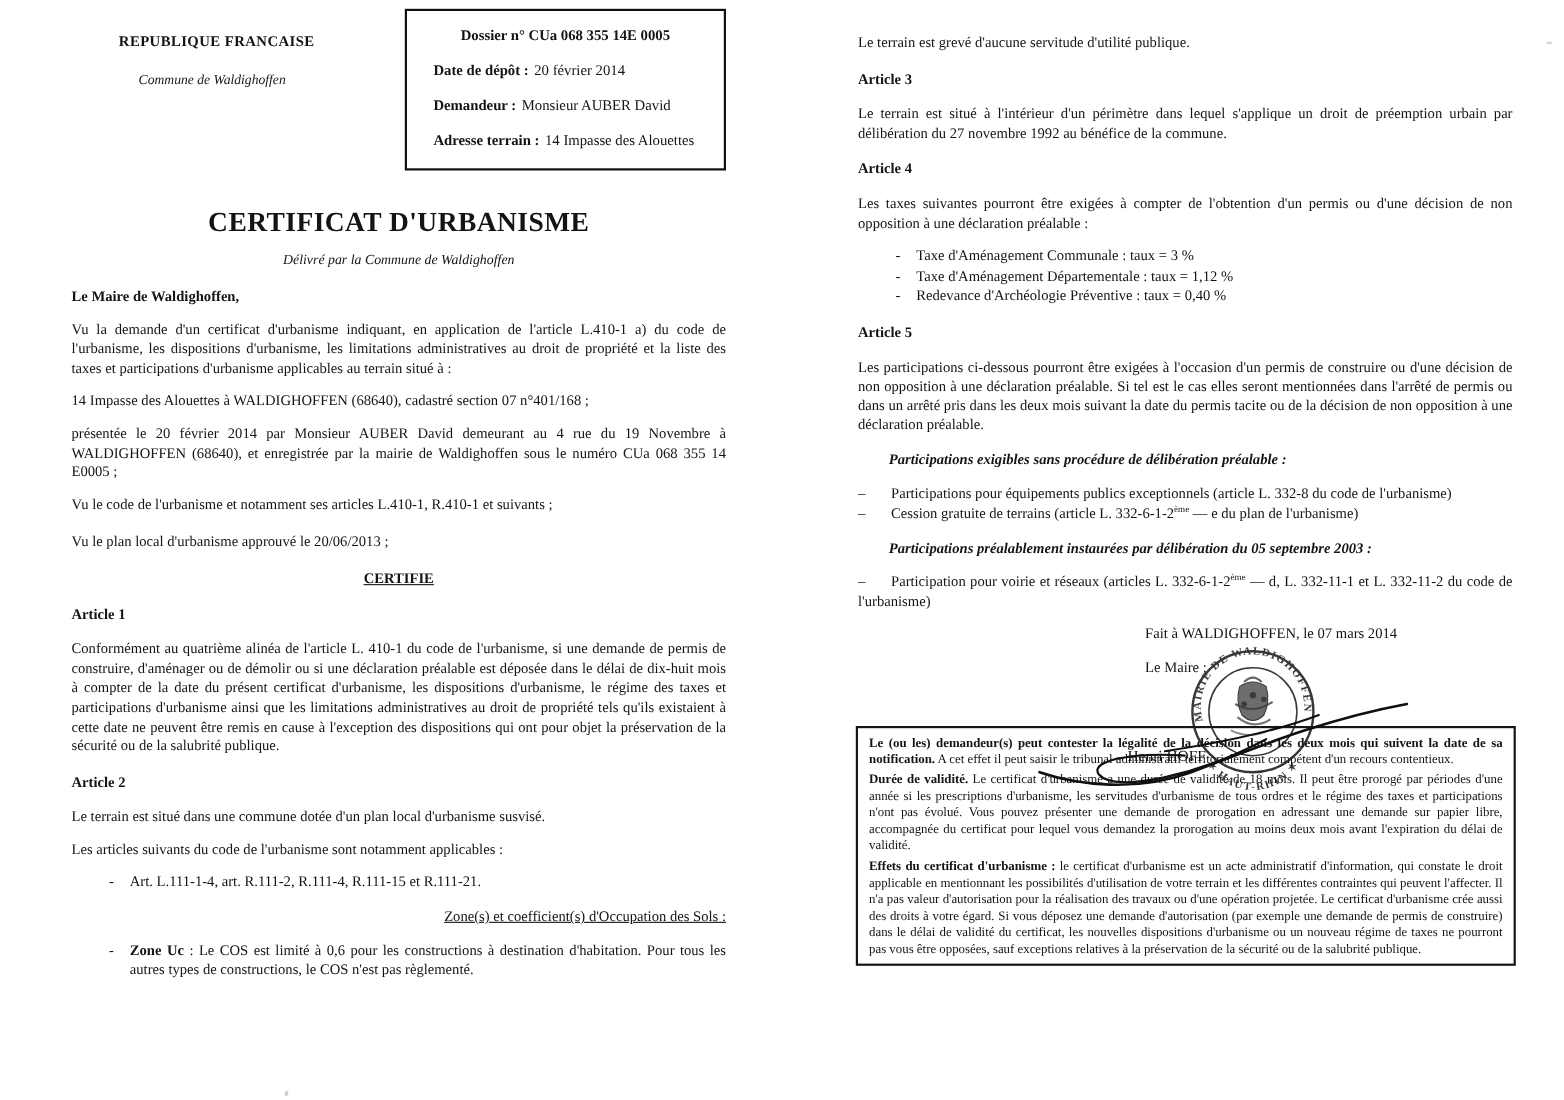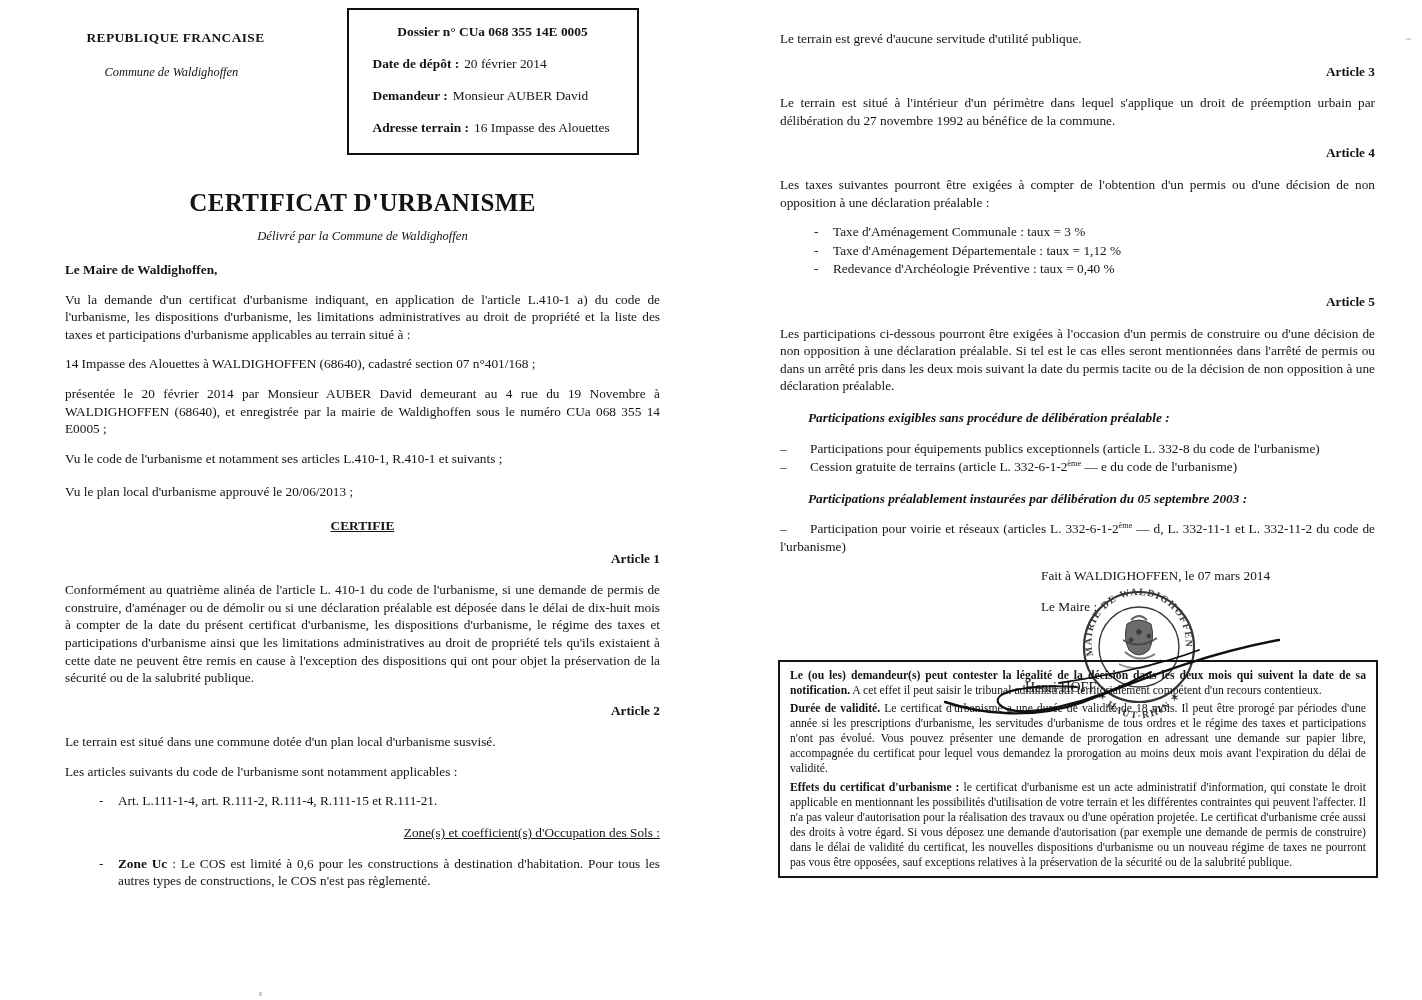--- a/index.html
+++ b/index.html
@@ -8,34 +8,34 @@
     font-family:"Liberation Serif","DejaVu Serif",serif;font-size:13.3px;
   }
   .sheet{display:flex;width:1422px;height:1000px;position:relative;}
   .page{box-sizing:border-box;}
   .page-left{width:711px;padding:8px 51px 0 65px;}
   .page-right{width:711px;padding:30px 47px 0 69px;position:relative;}
   p{margin:0 0 12px;line-height:17.6px;text-align:justify;}
   .b{font-weight:bold;}
 
   
-  .header-row{display:flex;justify-content:center;align-items:flex-start;}
+  .header-row{display:flex;justify-content:flex-end;align-items:flex-start;}
   .rep-block{margin-top:22px;width:260px;}
   .rep-title{font-weight:bold;font-size:13.4px;letter-spacing:0.4px;}
   .commune{font-style:italic;font-size:12.4px;margin:19px 0 0 18px;}
   .dossier-box{border:2px solid #101010;width:292px;box-sizing:border-box;padding:13px 24px 2px;}
   .dossier-box .box-line{margin:0 0 15px;line-height:17px;font-size:13.4px;text-align:left;}
   .dossier-box .box-title{text-align:center;font-weight:bold;}
   .dossier-box .val{margin-left:5px;}
 
   .doc-title{font-size:25px;font-weight:bold;text-align:center;margin:34px 0 0;letter-spacing:0.4px;}
   .doc-subtitle{font-style:italic;font-size:12.6px;text-align:center;margin:12px 0 17px;}
   .salutation{font-weight:bold;margin-bottom:12px;text-align:left;}
   .certifie{font-weight:bold;text-decoration:underline;text-align:center;margin:16px 0 15px;}
-  .art{font-weight:bold;text-align:right;margin:15px 0 14px;}
+  .art{font-weight:bold;text-align:left;margin:15px 0 14px;}
 
   .li{position:relative;padding-left:53px;margin:0 0 12px;}
   .li .dash{position:absolute;left:34px;}
   .li-tight{margin-bottom:1px;}
   .li-tight-last{margin-bottom:12px;}
   .zones-h{text-decoration:underline;margin:14px 0 13px;text-align:right;}
 
   
   .ital-h{font-weight:bold;font-style:italic;margin:14px 0 13px;padding-left:28px;text-align:left;}
   .pdash{margin-bottom:1px;}
@@ -65,21 +65,21 @@
 
     <div class="header-row">
       <div class="rep-block">
         <div class="rep-title">REPUBLIQUE FRANCAISE</div>
         <div class="commune">Commune de Waldighoffen</div>
       </div>
       <div class="dossier-box">
         <div class="box-line box-title">Dossier n° CUa 068 355 14E 0005</div>
         <div class="box-line"><span class="b">Date de dépôt :</span><span class="val">20 février 2014</span></div>
         <div class="box-line"><span class="b">Demandeur :</span><span class="val">Monsieur AUBER David</span></div>
-        <div class="box-line"><span class="b">Adresse terrain :</span><span class="val">16 Impasse des Alouettes</span></div>
+        <div class="box-line"><span class="b">Adresse terrain :</span><span class="val">14 Impasse des Alouettes</span></div>
       </div>
     </div>
 
     <div class="doc-title">CERTIFICAT D'URBANISME</div>
     <div class="doc-subtitle">Délivré par la Commune de Waldighoffen</div>
 
     <p class="salutation">Le Maire de Waldighoffen,</p>
     <p>Vu la demande d'un certificat d'urbanisme indiquant, en application de l'article L.410-1 a) du code de l'urbanisme, les dispositions d'urbanisme, les limitations administratives au droit de propriété et la liste des taxes et participations d'urbanisme applicables au terrain situé à :</p>
     <p>14 Impasse des Alouettes à WALDIGHOFFEN (68640), cadastré section 07 n°401/168 ;</p>
     <p>présentée le 20 février 2014 par Monsieur AUBER David demeurant au 4 rue du 19 Novembre à WALDIGHOFFEN (68640), et enregistrée par la mairie de Waldighoffen sous le numéro CUa 068 355 14 E0005 ;</p>
@@ -111,21 +111,21 @@
 
     <p class="li li-tight"><span class="dash">-</span><span>Taxe d'Aménagement Communale : taux = 3 %</span></p>
     <p class="li li-tight"><span class="dash">-</span><span>Taxe d'Aménagement Départementale : taux = 1,12 %</span></p>
     <p class="li li-tight-last"><span class="dash">-</span><span>Redevance d'Archéologie Préventive : taux = 0,40 %</span></p>
 
     <p class="art">Article 5</p>
     <p>Les participations ci-dessous pourront être exigées à l'occasion d'un permis de construire ou d'une décision de non opposition à une déclaration préalable. Si tel est le cas elles seront mentionnées dans l'arrêté de permis ou dans un arrêté pris dans les deux mois suivant la date du permis tacite ou de la décision de non opposition à une déclaration préalable.</p>
 
     <p class="ital-h">Participations exigibles sans procédure de délibération préalable :</p>
     <p class="pdash"><span class="endash">–</span><span>Participations pour équipements publics exceptionnels (article L. 332-8 du code de l'urbanisme)</span></p>
-    <p class="pdash"><span class="endash">–</span><span>Cession gratuite de terrains (article L. 332-6-1-2</span><sup>ème</sup><span> — e du code de l'urbanisme)</span></p>
+    <p class="pdash"><span class="endash">–</span><span>Cession gratuite de terrains (article L. 332-6-1-2</span><sup>ème</sup><span> — e du plan de l'urbanisme)</span></p>
 
     <p class="ital-h">Participations préalablement instaurées par délibération du 05 septembre 2003 :</p>
     <p class="pdash"><span class="endash">–</span><span>Participation pour voirie et réseaux (articles L. 332-6-1-2</span><sup>ème</sup><span> — d, L. 332-11-1 et L. 332-11-2 du code de l'urbanisme)</span></p>
 
     <p class="fait">Fait à WALDIGHOFFEN, le 07 mars 2014</p>
     <p class="lemaire">Le Maire :</p>
 
     <div class="stamp-wrap">
       <svg width="345" height="150" viewBox="0 0 345 150">
         <defs>

